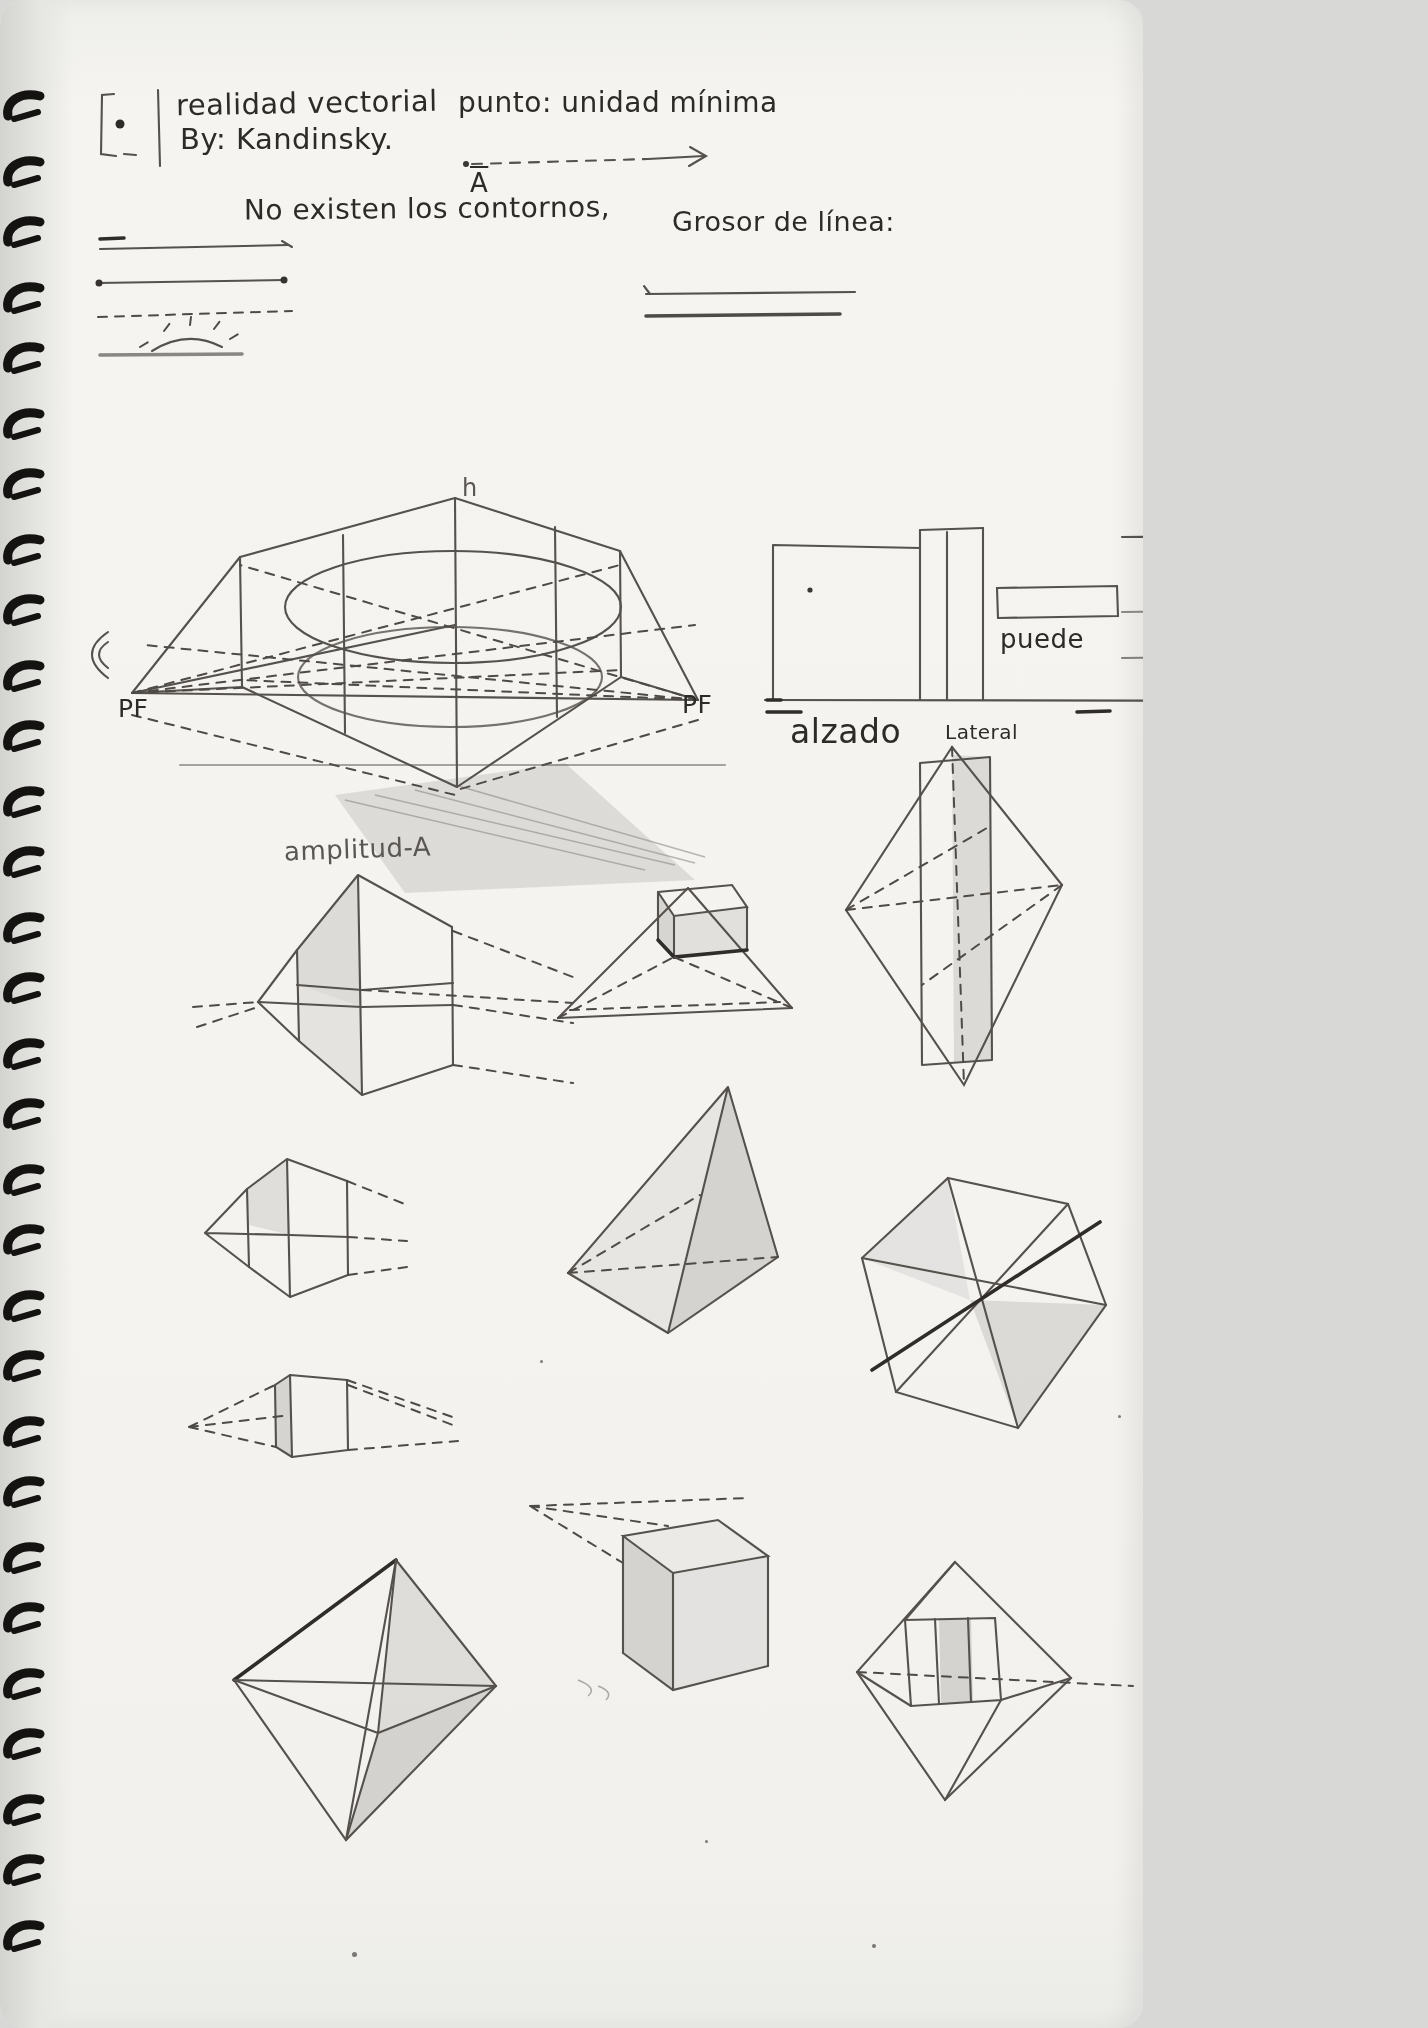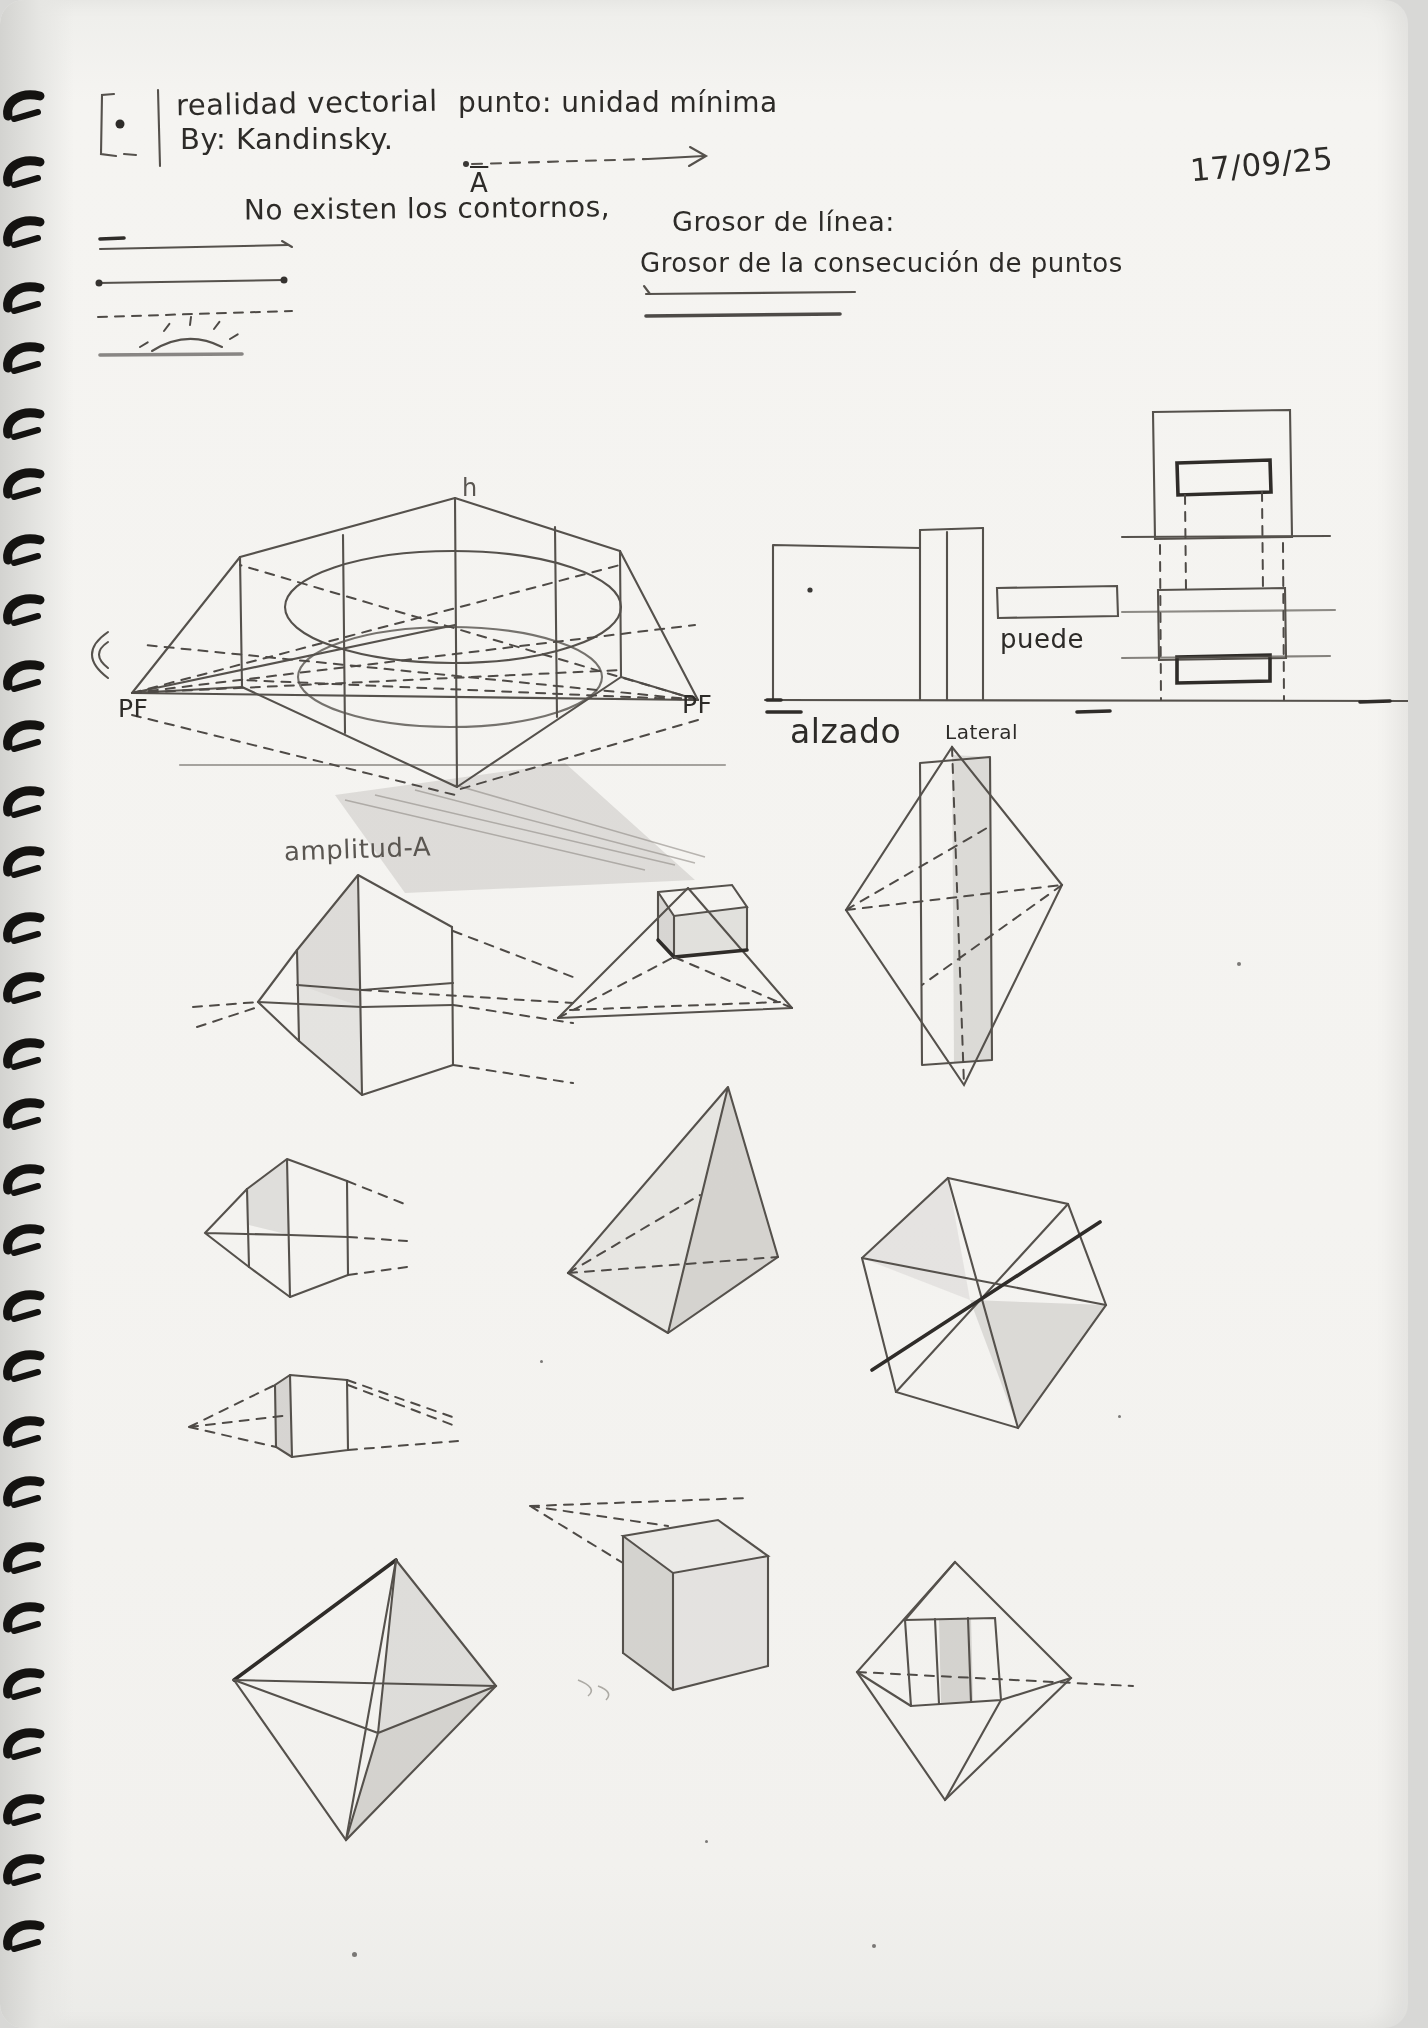--- a/index.html
+++ b/index.html
@@ -1,16 +1,16 @@
 <!DOCTYPE html>
 <html><head>
 <meta charset="utf-8">
 <style>
   html,body{margin:0;padding:0;background:#d8d8d6;}
-  #page{position:relative;width:1408px;height:2028px;overflow:hidden;
+  #page{position:relative;width:1143px;height:2028px;overflow:hidden;
         background:linear-gradient(180deg,#eeeeeb 0%,#f5f4f1 5%,#f4f3f0 60%,#f2f1ee 92%,#ebebe8 100%);
         font-family:"DejaVu Sans",sans-serif;box-shadow:inset -14px 0 22px rgba(0,0,0,0.06);border-radius:24px;}
   #gutter{position:absolute;left:0;top:0;width:74px;height:2028px;
         background:linear-gradient(90deg,#d3d3d0,#e6e6e3 55%,rgba(230,230,227,0));}
   .hw{position:absolute;color:#35322f;white-space:nowrap;letter-spacing:.5px;}
   .ink{color:#2d2b28;}
   .pencil{color:#5a5651;}
   svg.fig{position:absolute;overflow:visible;}
   .thin{stroke:#55514c;stroke-width:2.1;fill:none;stroke-linecap:round;}
   .dark{stroke:#2f2c29;stroke-width:3.6;fill:none;stroke-linecap:round;}
@@ -124,21 +124,20 @@
     <path class="dash" d="M72 106 L78 98" stroke-dasharray="4 8"></path>
     <path class="dash" d="M98 100 L99 92" stroke-dasharray="4 8"></path>
     <path class="dash" d="M122 104 L128 96" stroke-dasharray="4 8"></path>
     <path class="dash" d="M138 114 L148 108" stroke-dasharray="4 8"></path>
     <path class="dark" d="M8 130 L150 129" stroke="#6d6a66" stroke-width="5" opacity=".55"></path>
   </svg>
 
   <span class="hw ink" style="left:244px;top:192px;font-size:28px;transform:rotate(-.5deg)">No existen los contornos,</span>
 
   <span class="hw ink" style="left:672px;top:206px;font-size:27px">Grosor de línea:</span>
-  <span class="hw ink" style="left:640px;top:248px;font-size:26px">Grosor de la consecución de puntos</span>
   <svg class="fig" style="left:640px;top:282px" width="260" height="45" viewBox="0 0 260 45">
     <path class="thin" d="M10 12 L4 4"></path>
     <path class="thin" d="M6 12 L215 10" stroke-width="1.6"></path>
     <path class="dark" d="M6 34 L200 32" stroke-width="7" opacity=".85"></path>
   </svg>
 
   <svg class="fig" style="left:85px;top:465px" width="670" height="430" viewBox="0 0 670 430">
     <polygon class="shade" points="250,330 480,298 610,415 320,428" opacity=".22"></polygon>
     <path class="faint" d="M260 335 L560 405 M290 330 L590 400 M330 325 L610 398 M370 320 L620 392" opacity=".6"></path>
     <path class="thin" d="M47 228 L613 235"></path>

